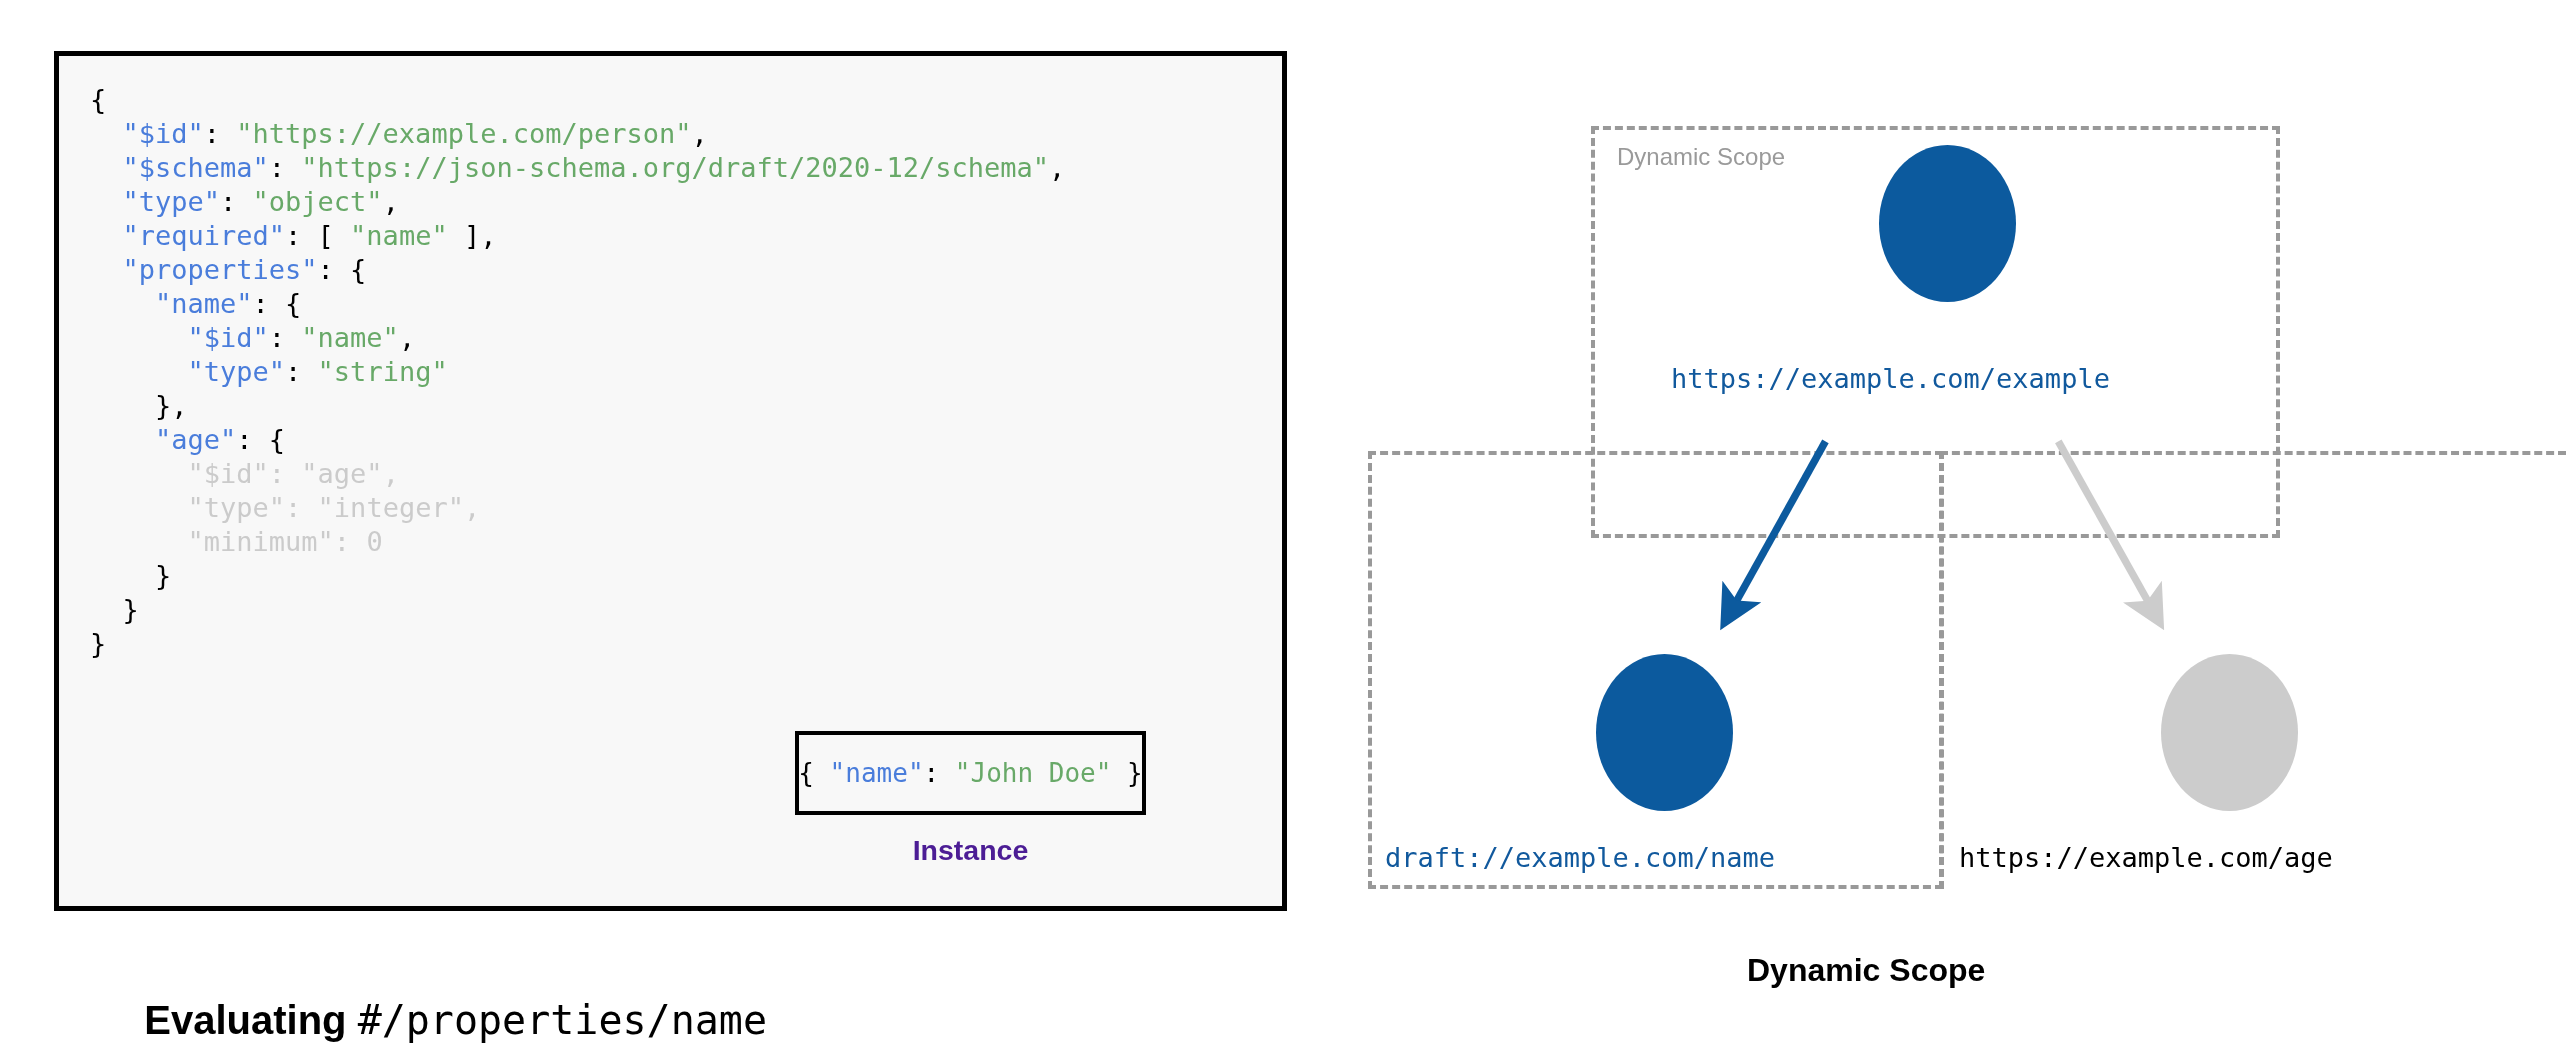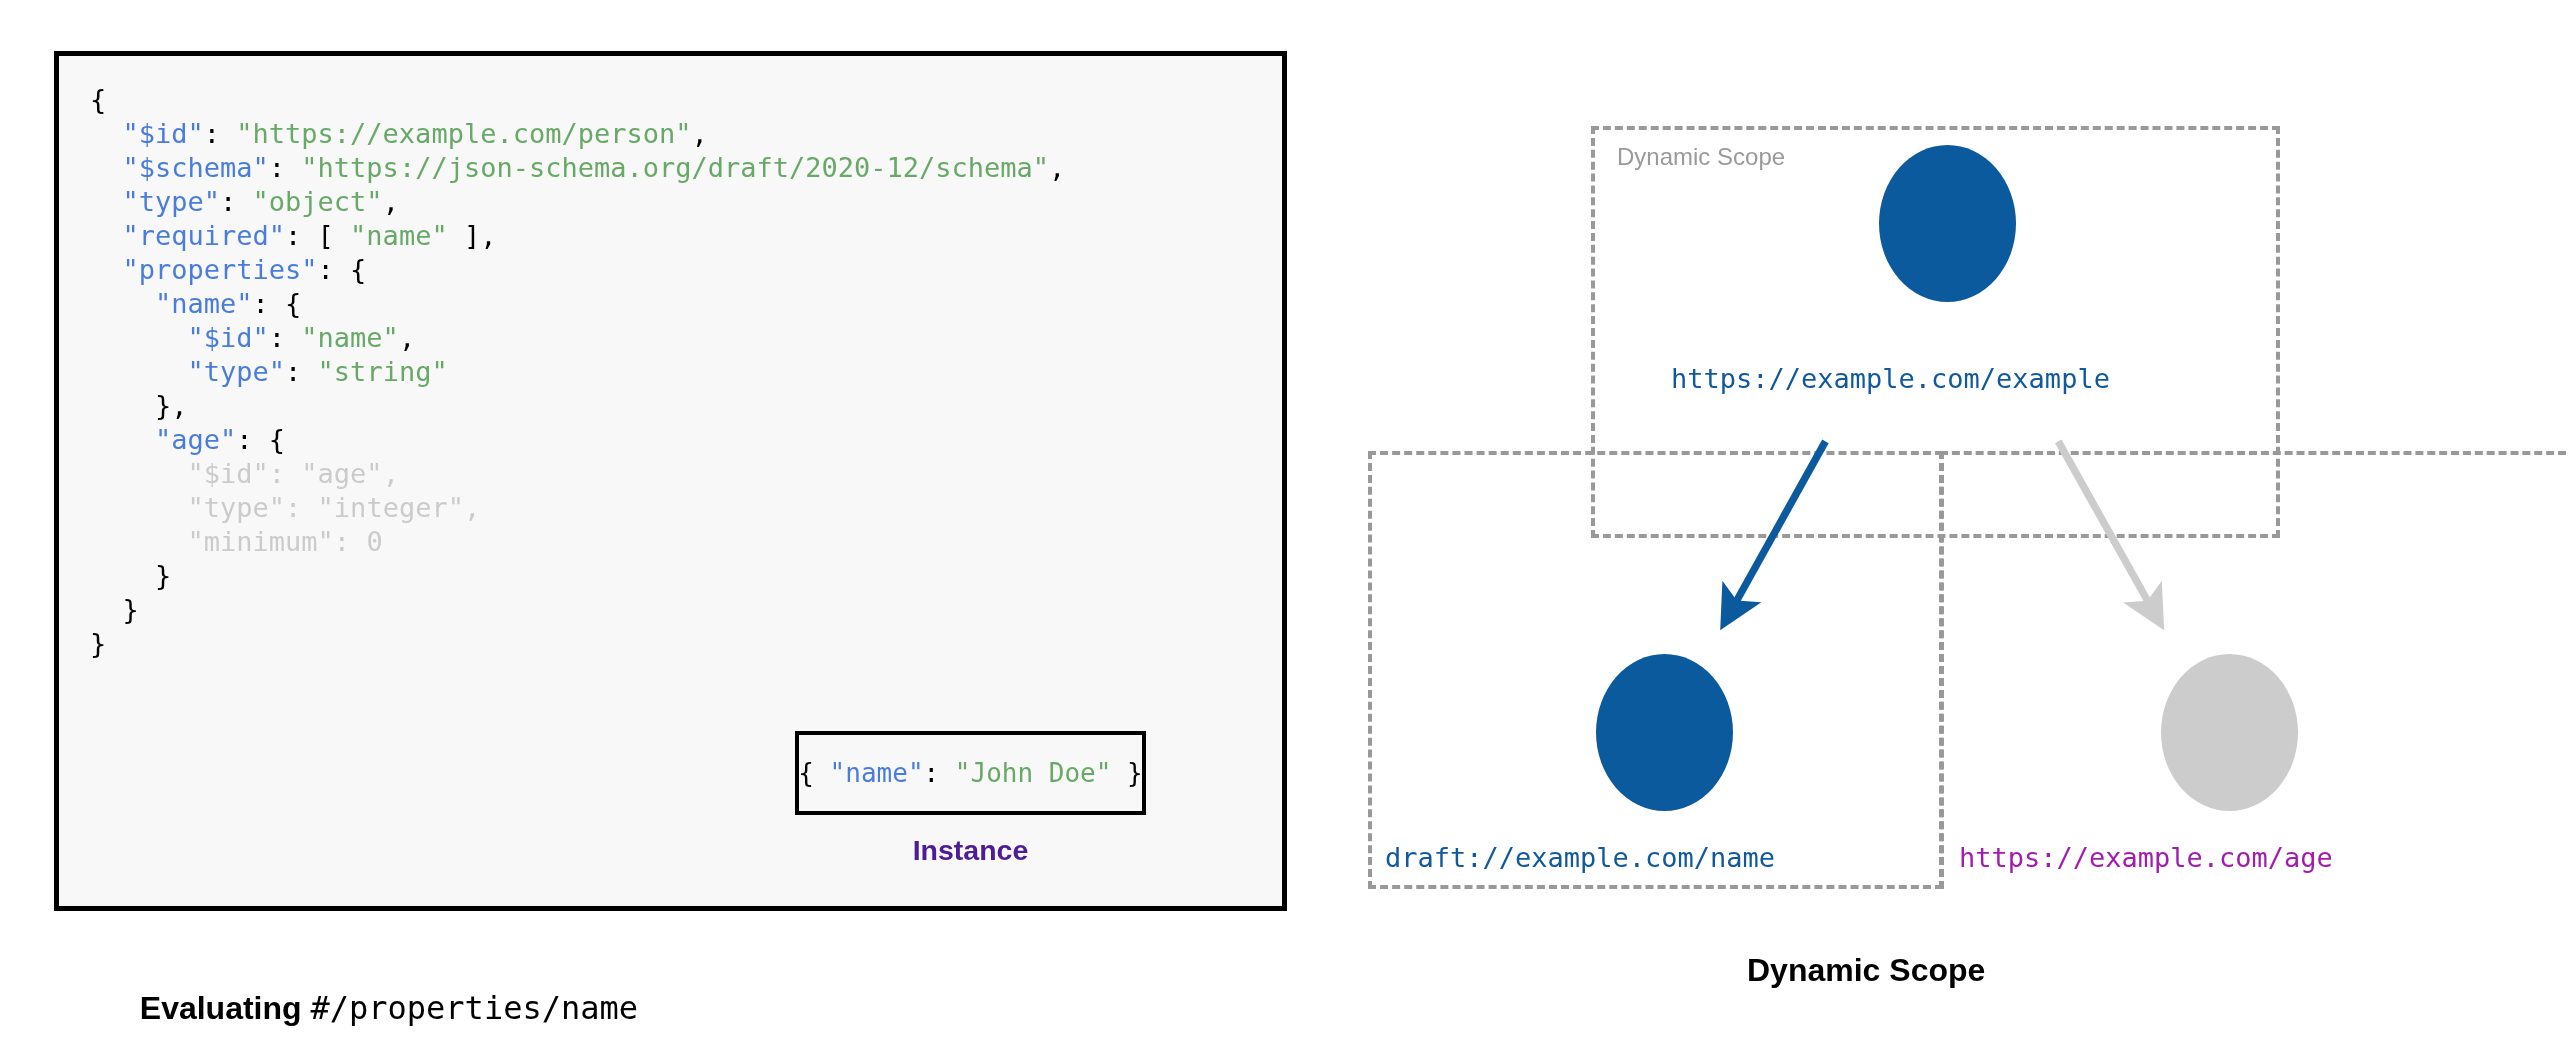--- a/index.html
+++ b/index.html
@@ -77,21 +77,21 @@
     font-weight: bold;
     color: #4c1d95;
     font-family: "Liberation Sans", sans-serif;
   }
 
   
   #left-caption {
     position: absolute;
     left: 122px;
     top: 952px;
-    font-size: 32px;
+    font-size: 40px;
     color: #000000;
     white-space: pre;
   }
   #left-caption .cap-bold {
     font-family: "Liberation Sans", sans-serif;
     font-weight: bold;
   }
   #left-caption .cap-mono {
     font-family: "DejaVu Sans Mono", "Liberation Mono", monospace;
     font-weight: normal;
@@ -136,21 +136,21 @@
   #node-name   { left: 241px; top: 569px; width: 137px; height: 157px; }
   #node-age    { left: 806px;top: 569px; width: 137px; height: 157px; }
 
   .node-label {
     position: absolute;
     font-family: "DejaVu Sans Mono", "Liberation Mono", monospace;
     font-size: 27px;
     white-space: nowrap;
   }
   .node-label.active { color: #11599d; }
-  .node-label.faded  { color: #a21caf; }
+  .node-label.faded  { color: #000000; }
 
   #label-person { left: 316px; top: 278px; }
   #label-name   { left: 30px;  top: 757px; }
   #label-age    { left: 604px;top: 757px; }
 
   #arrows {
     position: absolute;
     left: 0; top: 0;
     width: 1221px;
     height: 854px;

